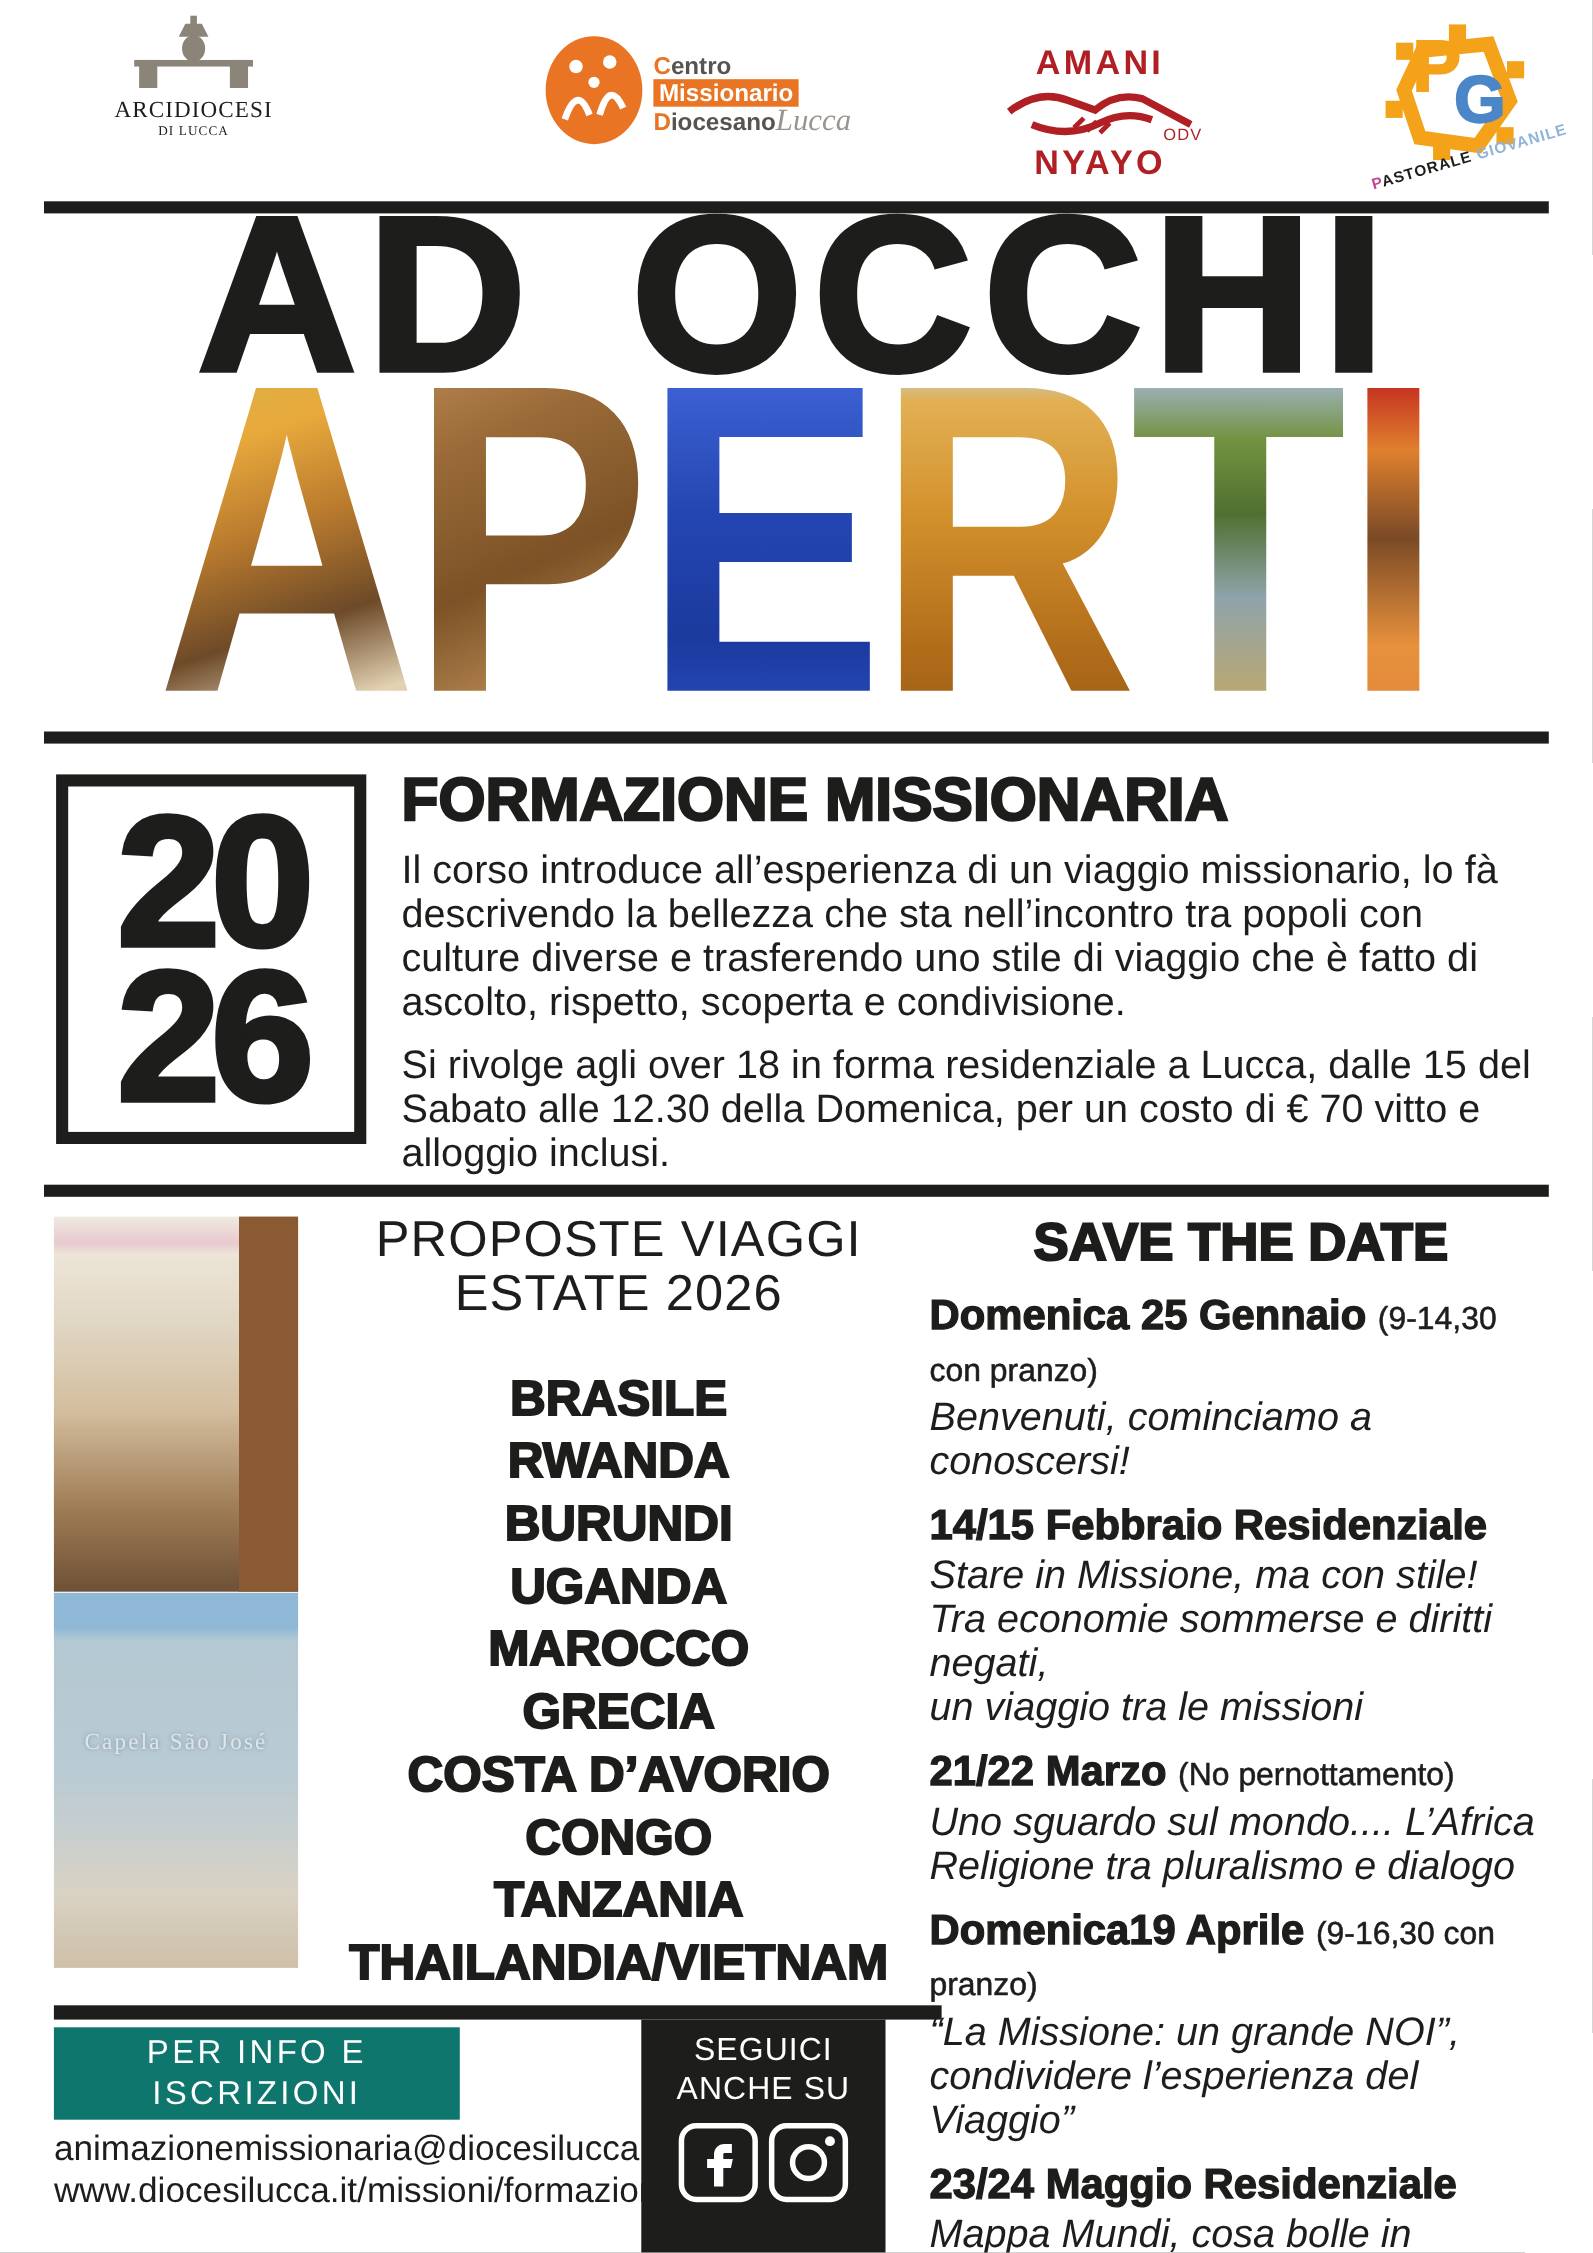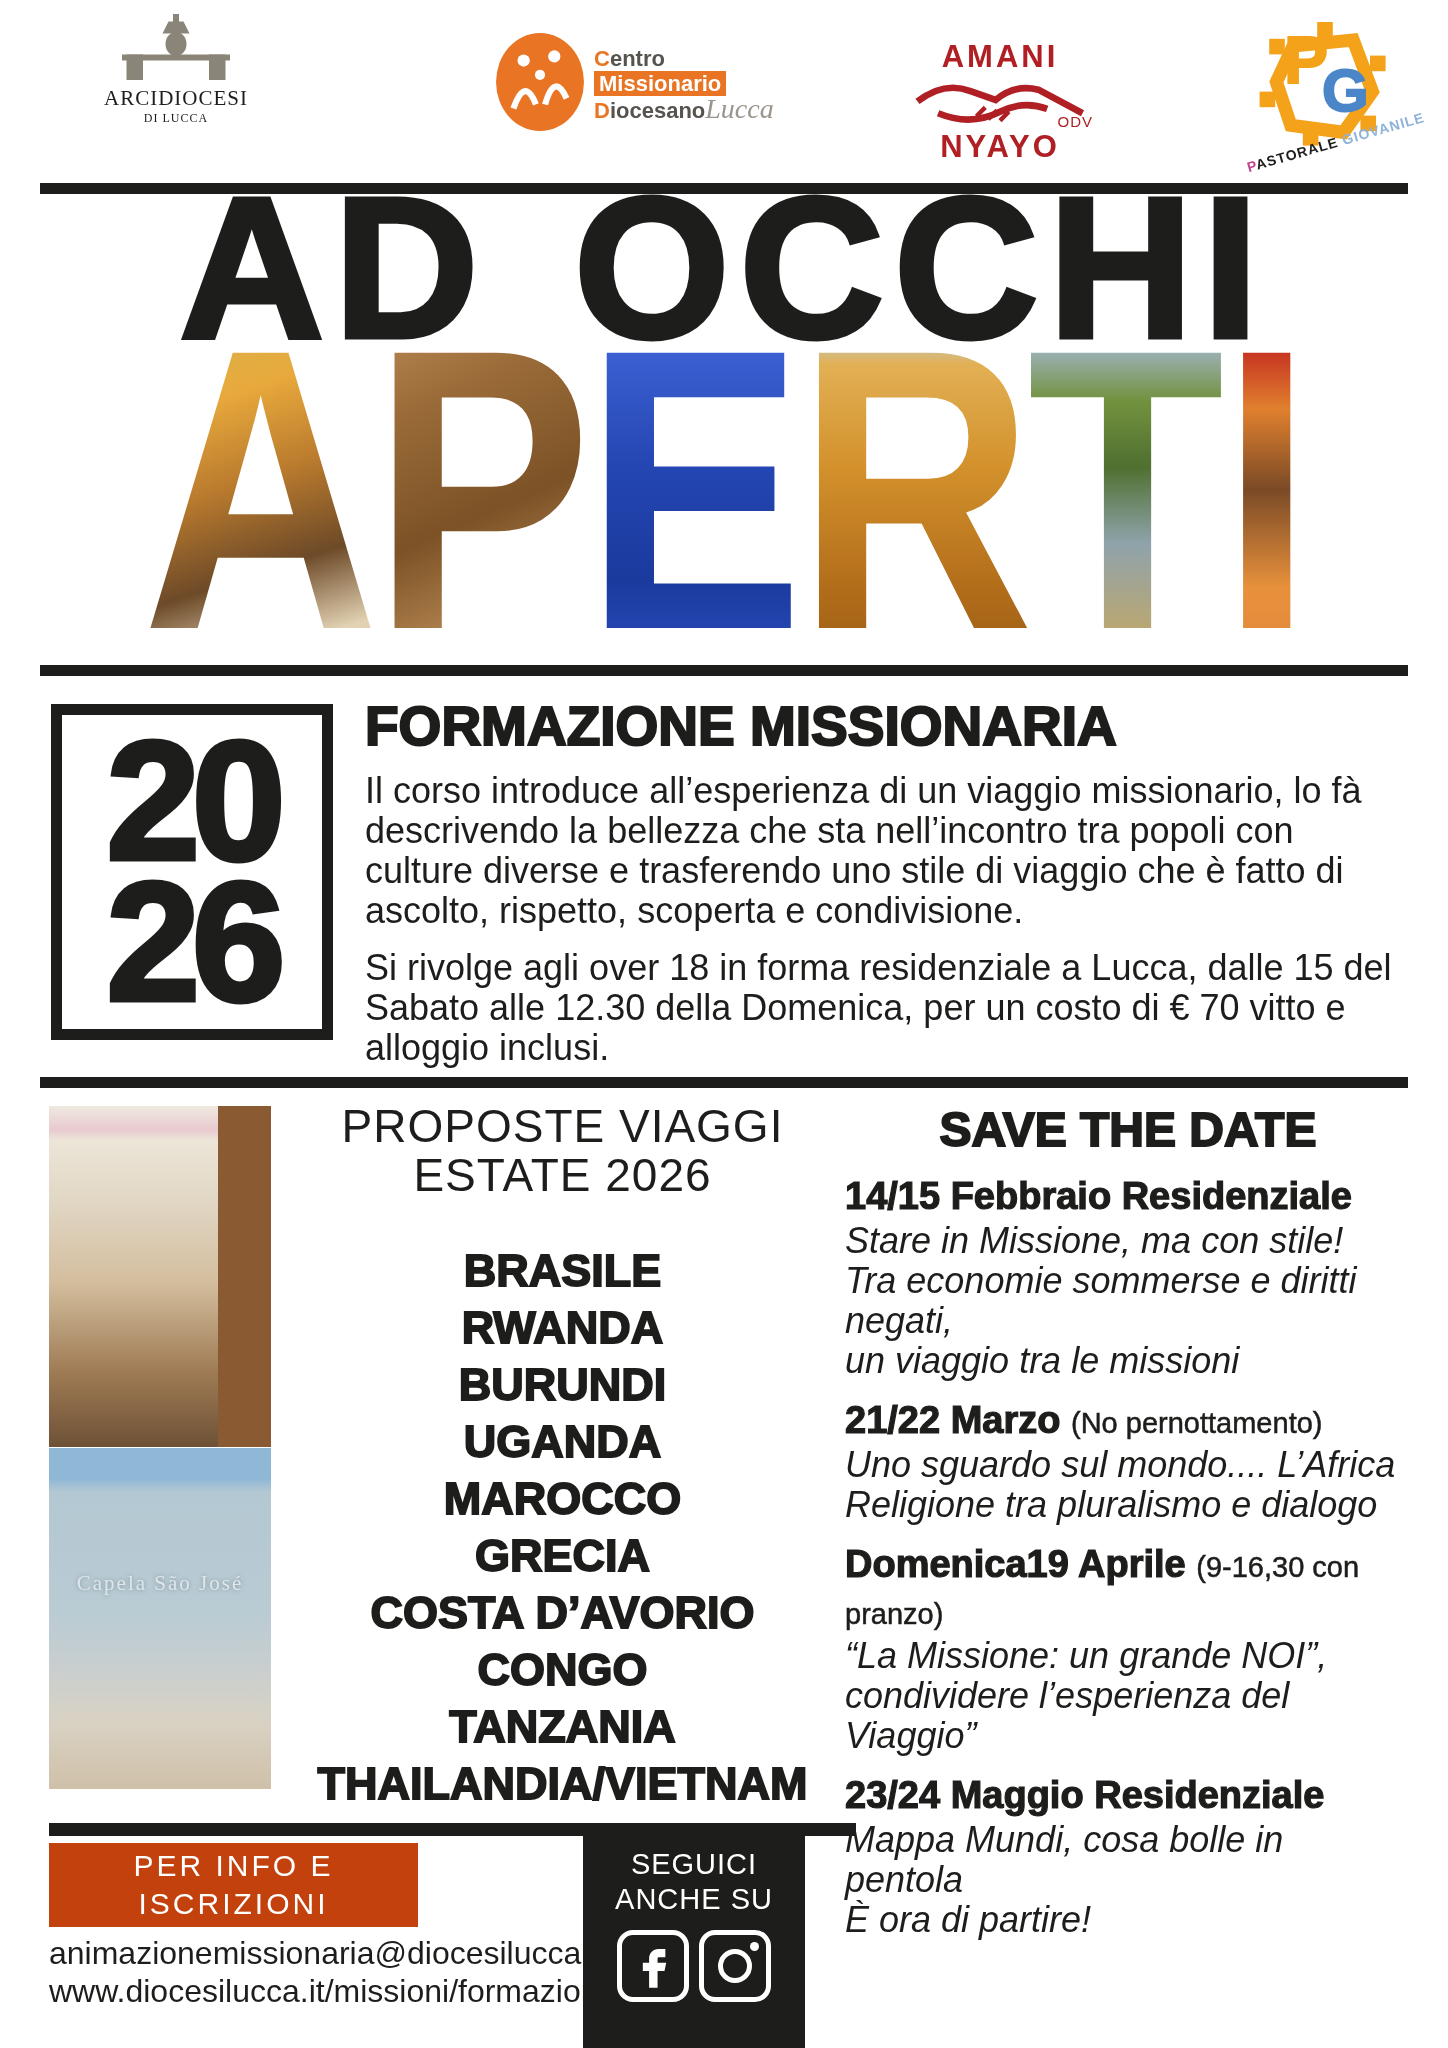--- a/index.html
+++ b/index.html
@@ -83,21 +83,21 @@
   .std{position:absolute;left:845px;top:1102px;width:566px;}
   .std .h{text-align:center;font-size:48px;font-weight:700;-webkit-text-stroke:2px #1d1d1b;margin:0 0 6px 0;}
   .evt{margin-top:17px;}
   .evt-head{font-size:38px;font-weight:700;-webkit-text-stroke:1.2px #1d1d1b;line-height:44px;}
   .evt-time{font-size:29px;font-weight:400;-webkit-text-stroke:.5px #1d1d1b;}
   .evt-desc{font-style:italic;font-size:36px;line-height:40px;white-space:pre-line;}
 
   
   .rule{position:absolute;left:49px;top:1823px;width:807px;height:13px;background:#1d1d1b;}
   .infobox{
-    position:absolute;left:49px;top:1843px;width:369px;height:84px;background:#c2410c;
+    position:absolute;left:49px;top:1843px;width:369px;height:84px;background:#0f766e;
     color:#fff;text-align:center;font-size:30px;letter-spacing:3px;line-height:38px;
     box-sizing:border-box;padding-top:4px;cursor:pointer;
   }
   .links{position:absolute;left:49px;top:1934px;font-size:32px;line-height:38px;}
   .links a{color:#1d1d1b;text-decoration:none;display:block;}
   .seguici{
     position:absolute;left:583px;top:1836px;width:222px;height:212px;background:#1d1d1b;
     color:#fff;text-align:center;
   }
   .seguici .t{font-size:29px;line-height:35px;letter-spacing:1px;margin-top:11px;}
@@ -225,20 +225,24 @@
       <li>CONGO</li>
       <li>TANZANIA</li>
       <li>THAILANDIA/VIETNAM</li>
     </ul>
   </div>
 
   <div class="std">
     <div class="h">SAVE THE DATE</div>
 
     <div class="evt">
+      <div class="evt-head"><span>Domenica 25 Gennaio</span> <span class="evt-time">(9-14,30 con pranzo)</span></div>
+      <div class="evt-desc">Benvenuti, cominciamo a conoscersi!</div>
+    </div>
+    <div class="evt">
       <div class="evt-head"><span>14/15 Febbraio Residenziale</span> <span class="evt-time"></span></div>
       <div class="evt-desc">Stare in Missione, ma con stile!
 Tra economie sommerse e diritti negati,
 un viaggio tra le missioni</div>
     </div>
     <div class="evt">
       <div class="evt-head"><span>21/22 Marzo</span> <span class="evt-time">(No pernottamento)</span></div>
       <div class="evt-desc">Uno sguardo sul mondo.... L’Africa
 Religione tra pluralismo e dialogo</div>
     </div>

